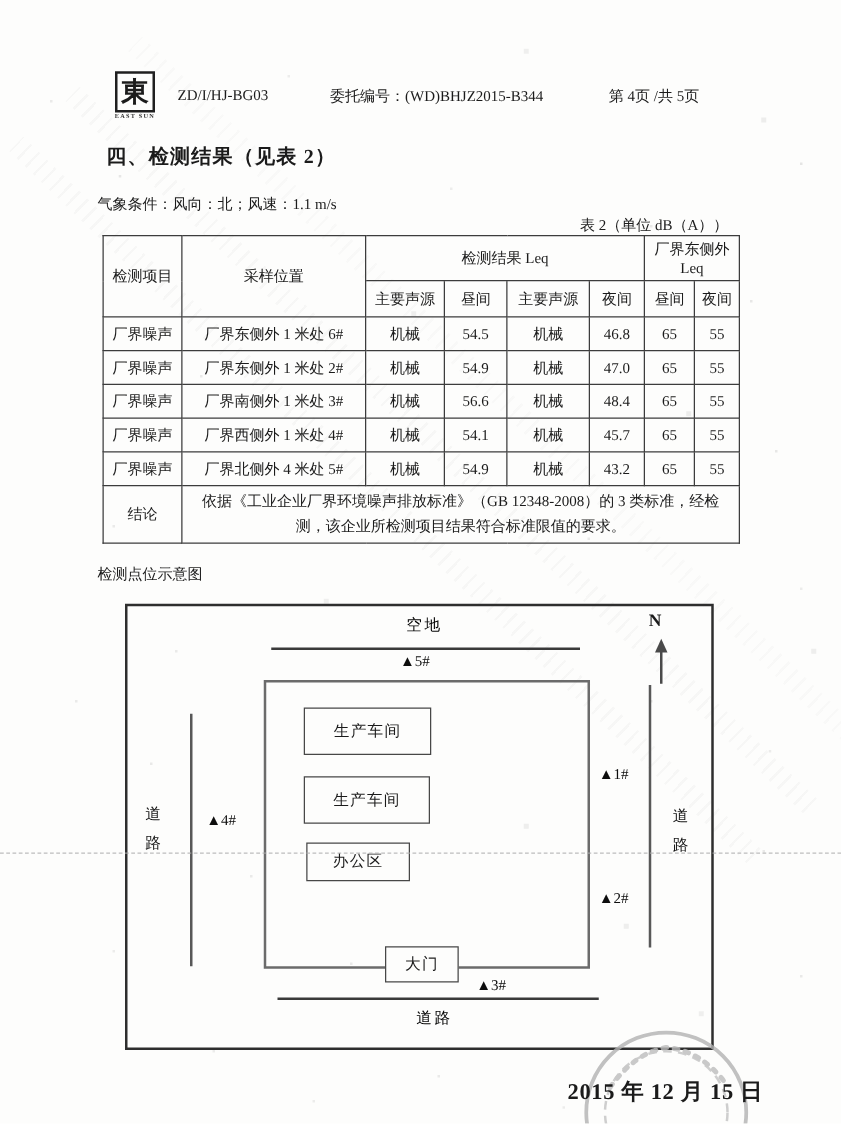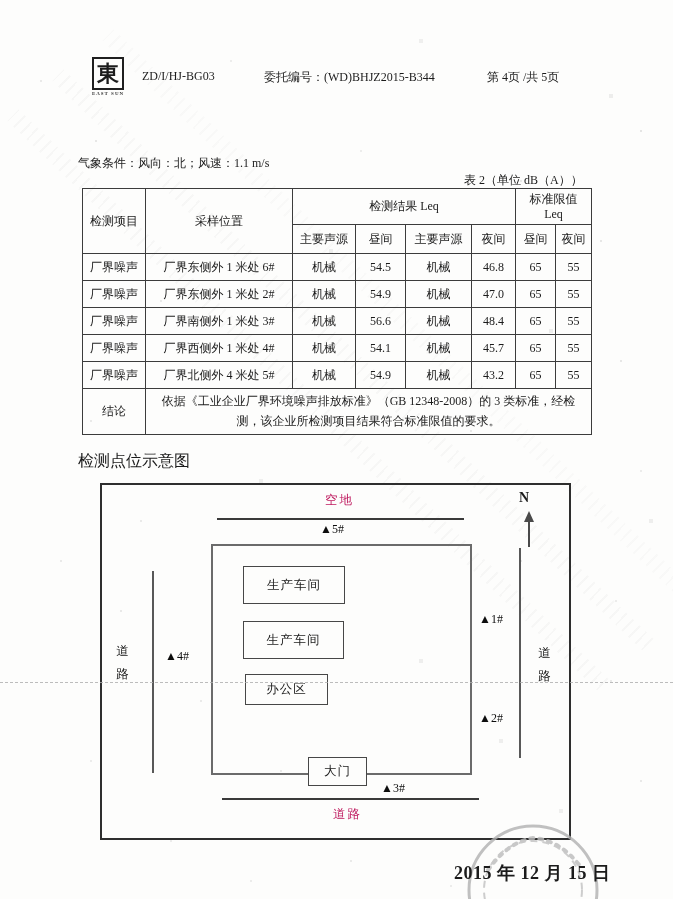--- a/index.html
+++ b/index.html
@@ -64,24 +64,24 @@
   .report-table td, .report-table th { border:1px solid #3c3c3c; font-weight:normal;
     text-align:center; vertical-align:middle; font-size:12px; padding:0; color:#1b1b1b;
     line-height:1.25; }
   .report-table .h1 { height:36px; }
   .report-table .h2 { height:29px; }
   .report-table .dr { height:27px; }
   .report-table .cr { height:46px; }
   .concl-cell { text-align:center; padding:3px 8px !important; line-height:1.6 !important; }
 
   
-  .diagram-caption { left:78px; top:451px; font-size:16px; }
+  .diagram-caption { left:78px; top:451px; font-size:12px; }
   .diagram { left:100px; top:483px; width:467px; height:353px;
     border:2px solid #2e2e2e; z-index:2; }
-  .diagram .lbl { position:absolute; font-size:12.5px; color:#be185d; white-space:nowrap; }
+  .diagram .lbl { position:absolute; font-size:12.5px; color:#000000; white-space:nowrap; }
   .inner-plant { position:absolute; left:109px; top:59px; width:257px; height:227px;
     border:2px solid #6b6b6b; }
   .bldg { position:absolute; border:1.5px solid #474747; background:#fdfdfc;
     display:flex; align-items:center; justify-content:center; font-size:12.5px;
     letter-spacing:1px; z-index:3; }
   .b-ws1 { left:141px; top:81px; width:100px; height:36px; }
   .b-ws2 { left:141px; top:136px; width:99px; height:36px; }
   .b-off { left:143px; top:189px; width:81px; height:29px; }
   .b-gate { left:206px; top:272px; width:57px; height:27px;font-family:Liberation Mono, monospace; }
   .pt { position:absolute; font-size:12px; color:#0d0d0d; white-space:nowrap; z-index:4; }
@@ -115,41 +115,42 @@
   <div class="logo-box">
     <span>東</span>
   </div>
   <div class="logo-sub">EAST SUN</div>
   <div class="abs hdr-text hdr-code">ZD/I/HJ-BG03</div>
   <div class="abs hdr-text hdr-commission">
     <span>委托编号：</span><span>(WD)BHJZ2015-B344</span>
   </div>
   <div class="abs hdr-text hdr-page">第 4页 /共 5页</div>
 
+  <div class="abs title">四、检测结果（见表 2）</div>
   <div class="abs weather">气象条件：风向：北；风速：1.1 m/s</div>
   <div class="abs tbl-caption">表 2（单位 dB（A））</div>
 
   <table class="report-table">
     <colgroup>
       <col style="width:63px">
         <col style="width:147px">
         <col style="width:63px">
         <col style="width:50px">
       <col style="width:66px">
         <col style="width:44px">
         <col style="width:40px">
         <col style="width:36px">
     </colgroup>
     <tbody>
         <tr class="h1">
       <th rowspan="2">检测项目</th>
       <th rowspan="2">采样位置</th>
       <th colspan="4">检测结果 Leq</th>
       <th colspan="2">
-        <div>标准限值</div>
+        <div>厂界东侧外</div>
         <div>Leq</div>
       </th>
     </tr>
     <tr class="h2">
       <th>主要声源</th>
       <th>昼间</th>
       <th>主要声源</th>
       <th>夜间</th>
       <th>昼间</th>
       <th>夜间</th>

